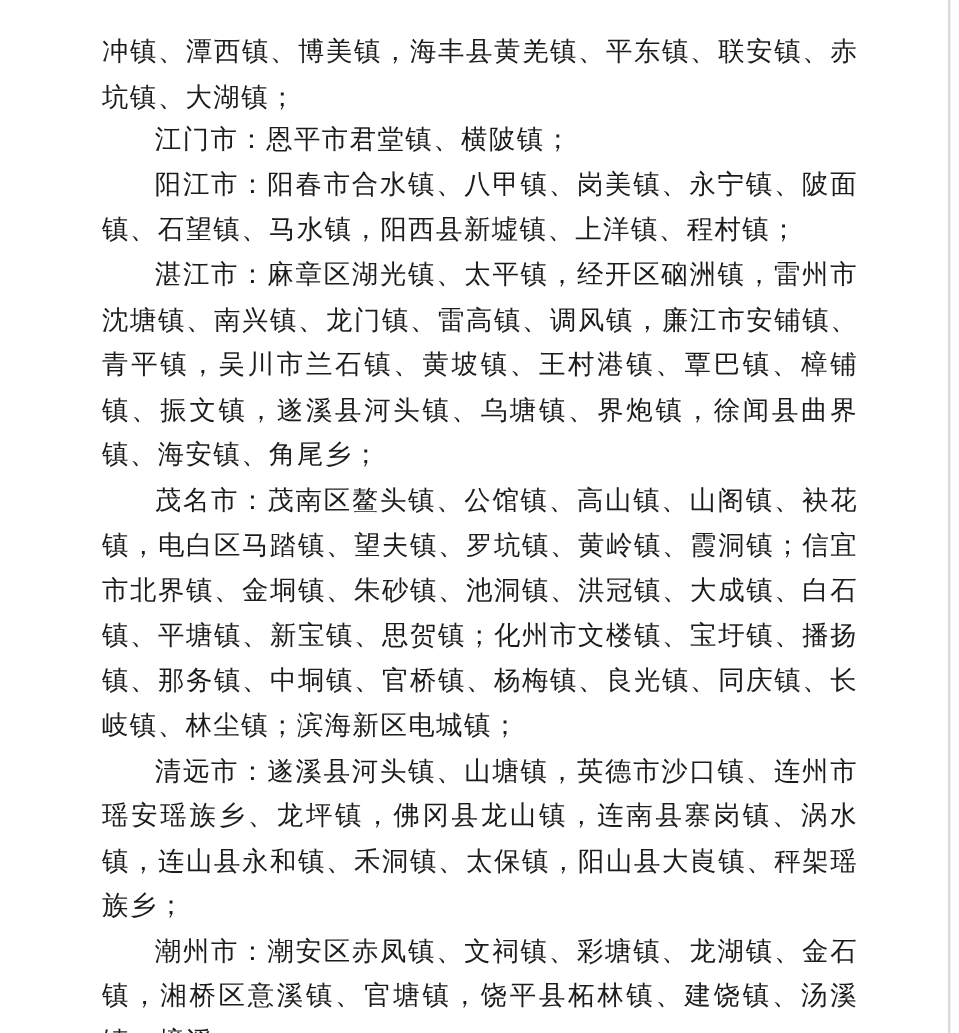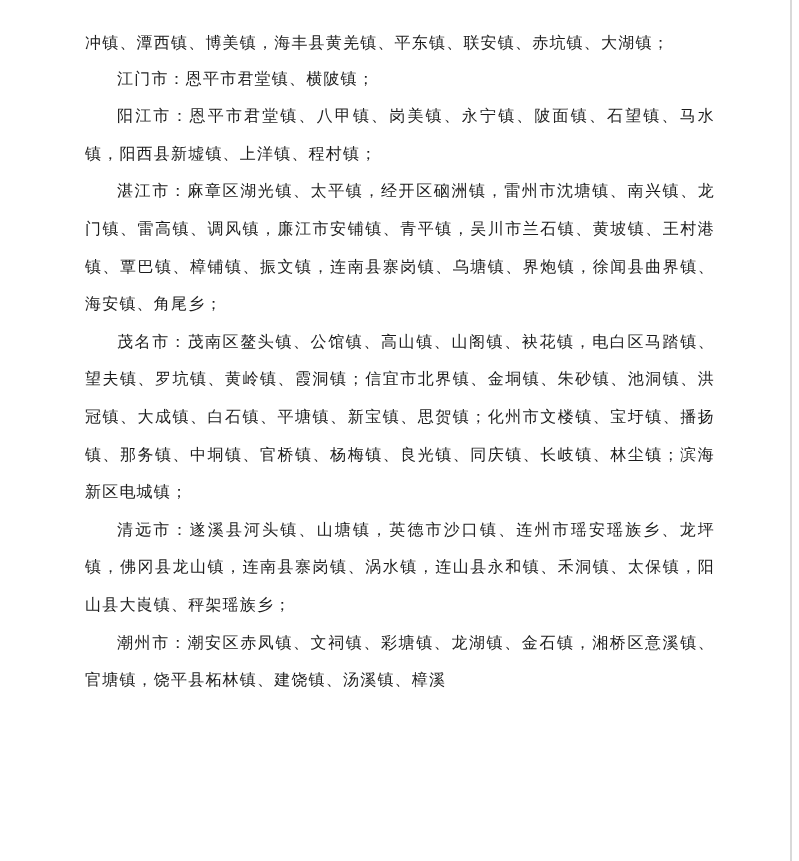--- a/index.html
+++ b/index.html
@@ -26,39 +26,39 @@
   .text-block {
     position: absolute;
     left: 85px;
     top: 24px;
     width: 630px;
     color: #1c1c1c;
   }
   .text-block p {
     margin: 0;
     padding: 0;
-    font-size: 16px;
+    font-size: 22px;
     line-height: 37.6px;
     letter-spacing: 1.2px;
     text-align: justify;
     text-justify: inter-character;
     word-break: break-all;
   }
   .text-block p.indented {
     text-indent: 2em;
     font-family: Liberation Mono, monospace;
   }
 </style>
 </head>
 <body>
 
 <div class="page">
   <div class="page-edge-right"></div>
   <div class="text-block">
     <p>冲镇、潭西镇、博美镇，海丰县黄羌镇、平东镇、联安镇、赤坑镇、大湖镇；</p>
     <p class="indented">江门市：恩平市君堂镇、横陂镇；</p>
-    <p class="indented">阳江市：恩平市君堂镇、八甲镇、岗美镇、永宁镇、陂面镇、石望镇、马水镇，阳西县新墟镇、上洋镇、程村镇；</p>
-    <p class="indented">湛江市：麻章区湖光镇、太平镇，经开区硇洲镇，雷州市沈塘镇、南兴镇、龙门镇、雷高镇、调风镇，廉江市安铺镇、青平镇，吴川市兰石镇、黄坡镇、王村港镇、覃巴镇、樟铺镇、振文镇，连南县寨岗镇、乌塘镇、界炮镇，徐闻县曲界镇、海安镇、角尾乡；</p>
+    <p class="indented">阳江市：阳春市合水镇、八甲镇、岗美镇、永宁镇、陂面镇、石望镇、马水镇，阳西县新墟镇、上洋镇、程村镇；</p>
+    <p class="indented">湛江市：麻章区湖光镇、太平镇，经开区硇洲镇，雷州市沈塘镇、南兴镇、龙门镇、雷高镇、调风镇，廉江市安铺镇、青平镇，吴川市兰石镇、黄坡镇、王村港镇、覃巴镇、樟铺镇、振文镇，遂溪县河头镇、乌塘镇、界炮镇，徐闻县曲界镇、海安镇、角尾乡；</p>
     <p class="indented">茂名市：茂南区鳌头镇、公馆镇、高山镇、山阁镇、袂花镇，电白区马踏镇、望夫镇、罗坑镇、黄岭镇、霞洞镇；信宜市北界镇、金垌镇、朱砂镇、池洞镇、洪冠镇、大成镇、白石镇、平塘镇、新宝镇、思贺镇；化州市文楼镇、宝圩镇、播扬镇、那务镇、中垌镇、官桥镇、杨梅镇、良光镇、同庆镇、长岐镇、林尘镇；滨海新区电城镇；</p>
     <p class="indented">清远市：遂溪县河头镇、山塘镇，英德市沙口镇、连州市瑶安瑶族乡、龙坪镇，佛冈县龙山镇，连南县寨岗镇、涡水镇，连山县永和镇、禾洞镇、太保镇，阳山县大崀镇、秤架瑶族乡；</p>
     <p class="indented">潮州市：潮安区赤凤镇、文祠镇、彩塘镇、龙湖镇、金石镇，湘桥区意溪镇、官塘镇，饶平县柘林镇、建饶镇、汤溪镇、樟溪</p>
   </div>
 </div>
 
 </body></html>

